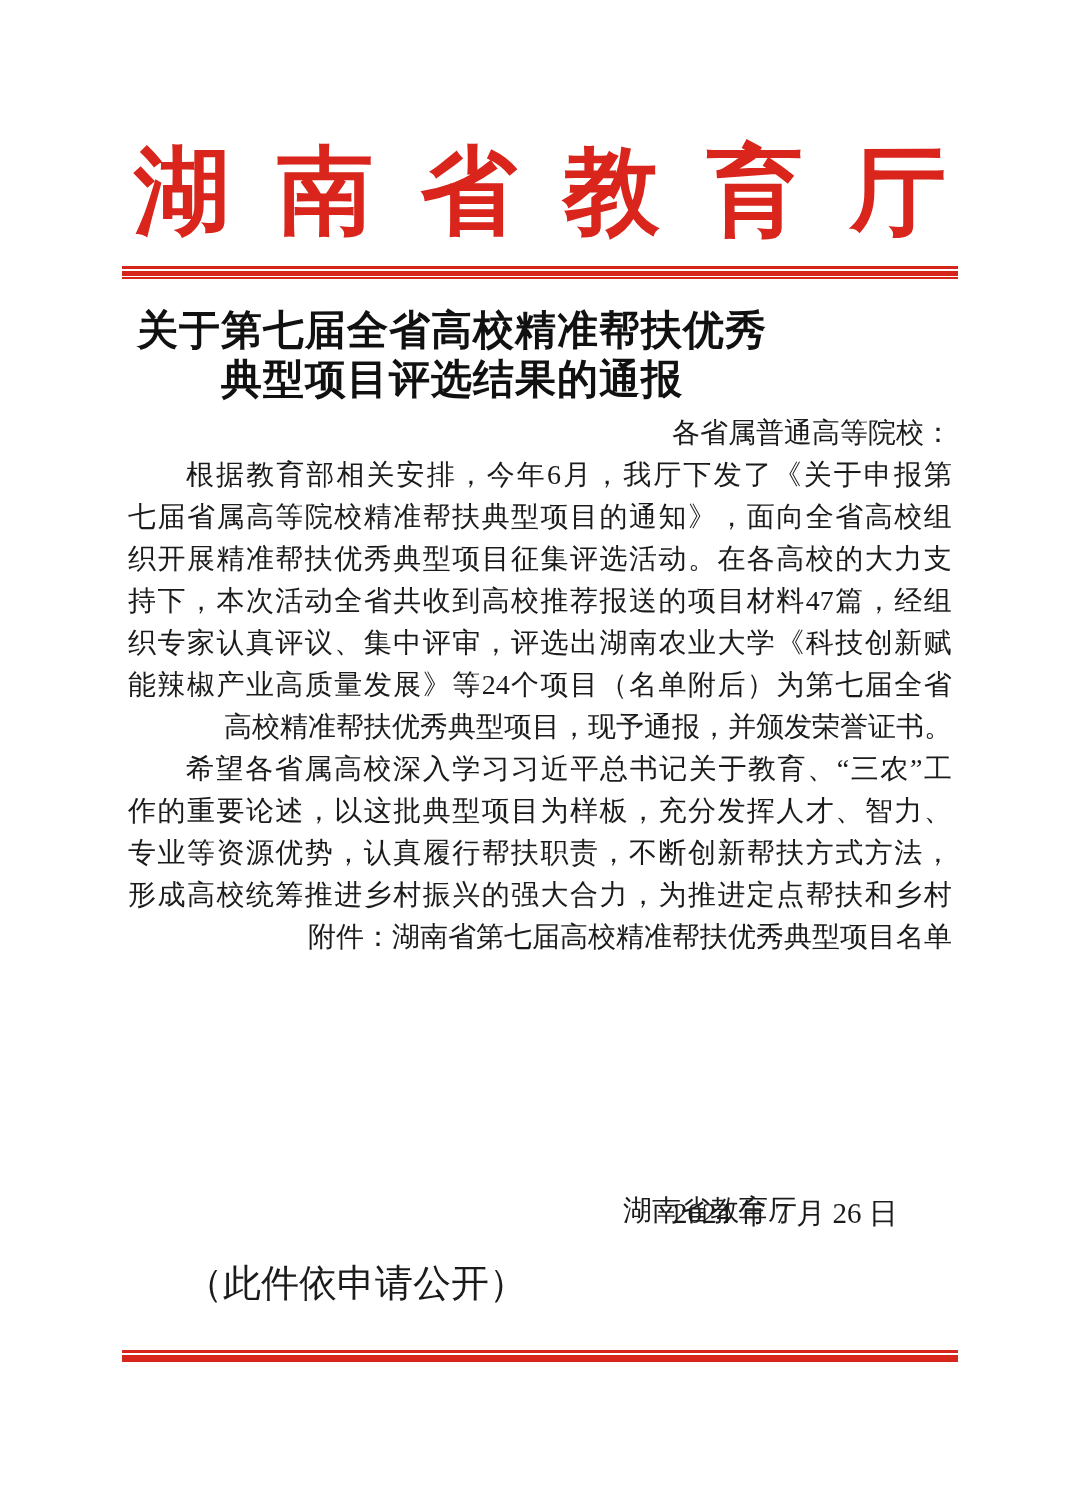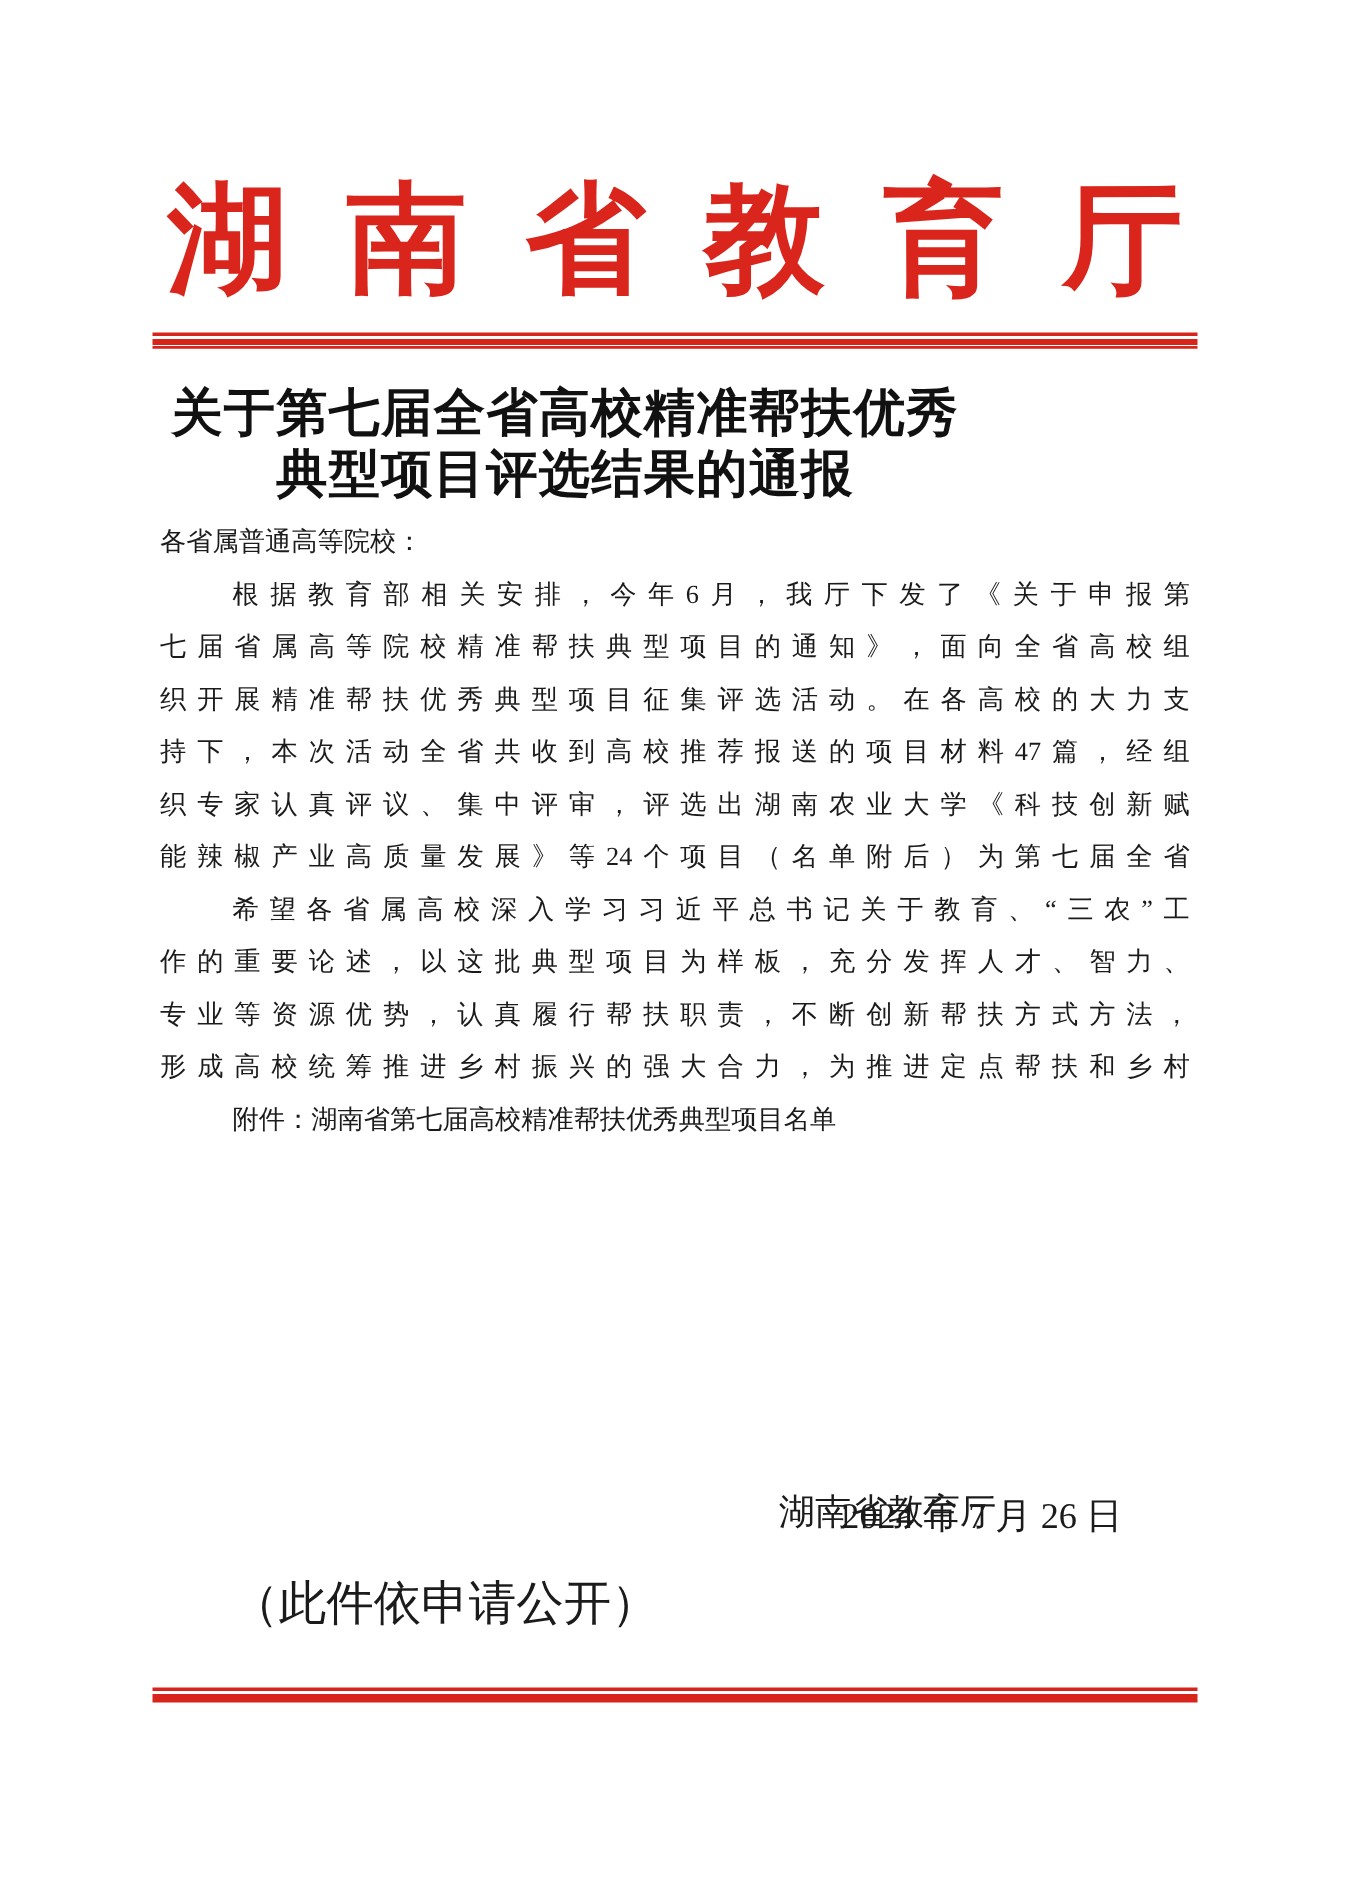--- a/index.html
+++ b/index.html
@@ -59,21 +59,22 @@
     line-height: 49px;
     letter-spacing: 1px;
   }
 
   
   #body-block {
     position: absolute;
     left: 128px;
     top: 412px;
     width: 824px;
-    font-size: 21px;
+    font-size: 28px;
+    text-align: right;
   }
   .line {
     height: 42px;
     line-height: 42px;
     white-space: nowrap;
   }
   .line.fill {
     display: flex;
     justify-content: space-between;
     align-items: center;
@@ -315,20 +316,21 @@
         <span>附</span>
         <span>后</span>
         <span>）</span>
         <span>为</span>
         <span>第</span>
         <span>七</span>
         <span>届</span>
         <span>全</span>
         <span>省</span>
       </div>
+    <div class="line">高校精准帮扶优秀典型项目，现予通报，并颁发荣誉证书。</div>
 
     <div class="line fill indent" data-charfill="true">
         <span>希</span>
         <span>望</span>
         <span>各</span>
         <span>省</span>
         <span>属</span>
         <span>高</span>
         <span>校</span>
         <span>深</span>

